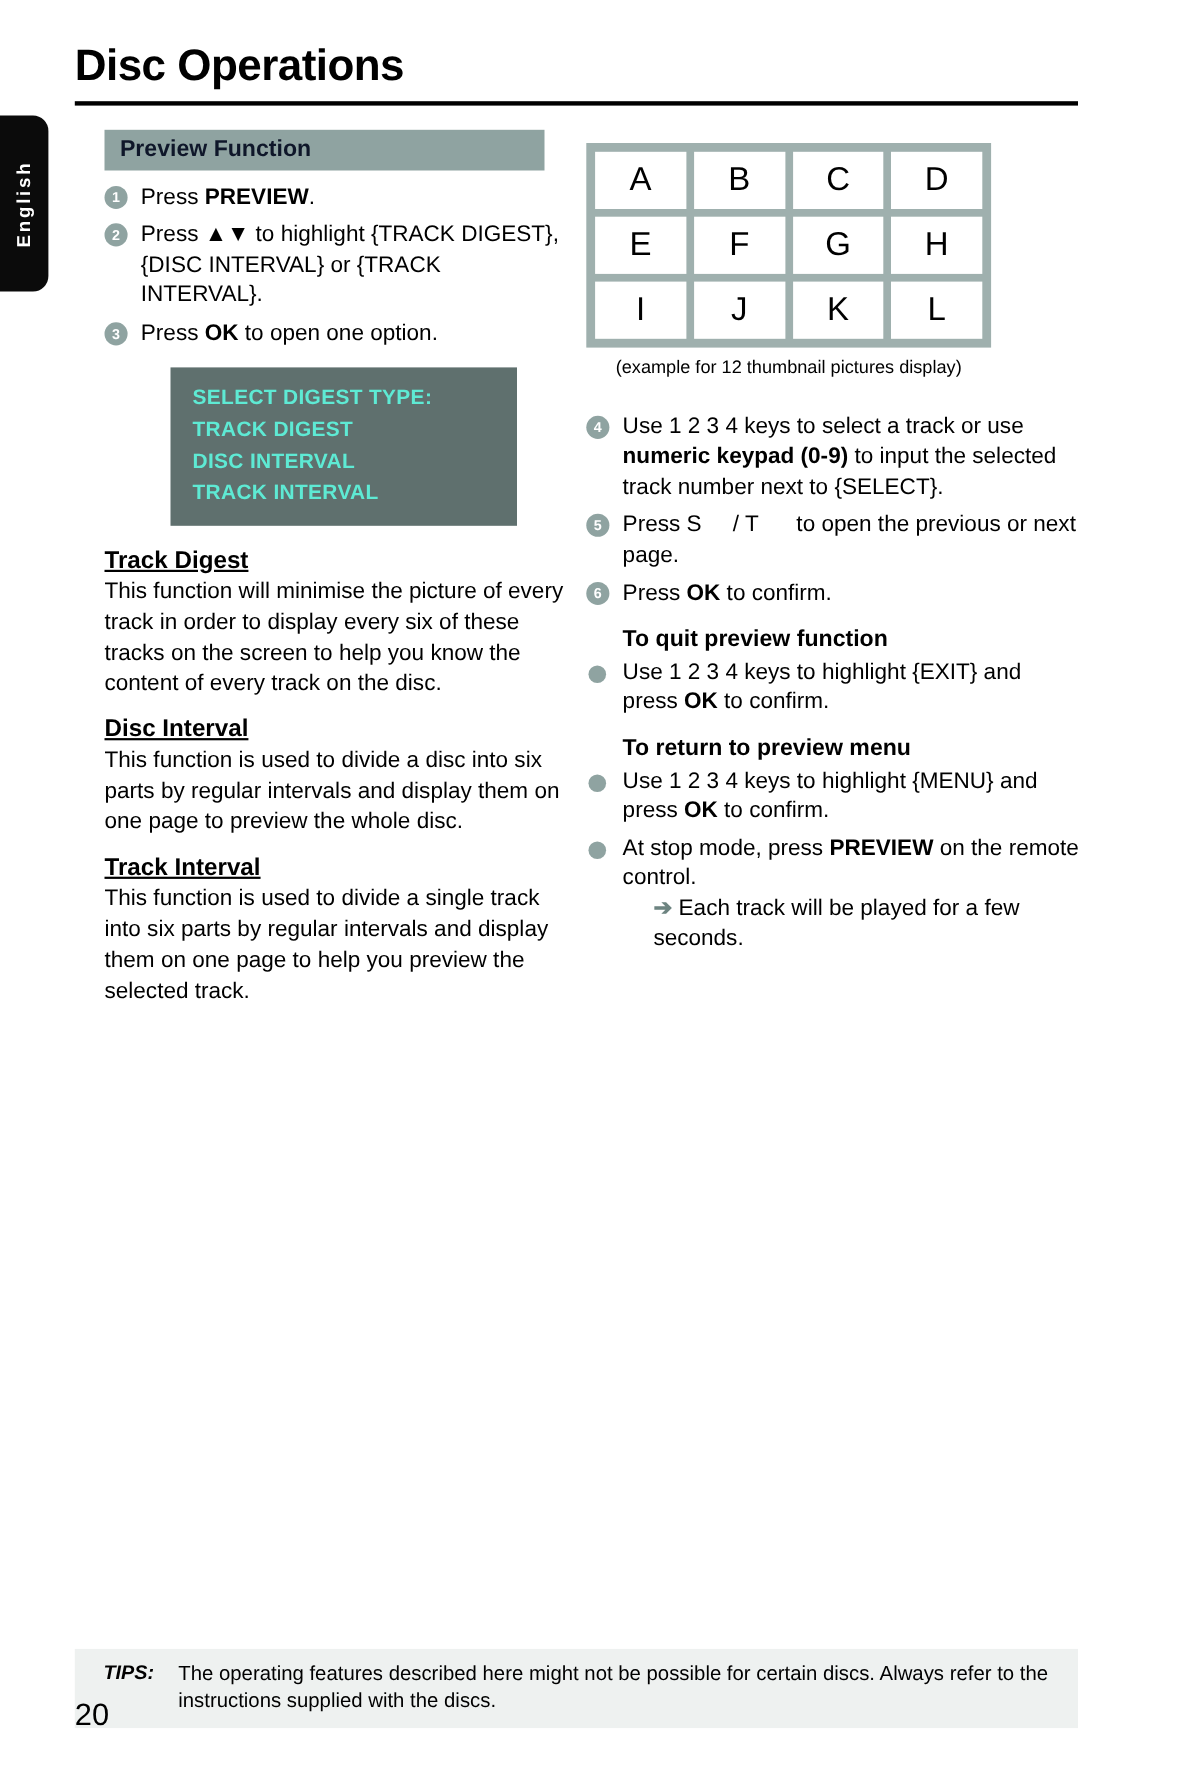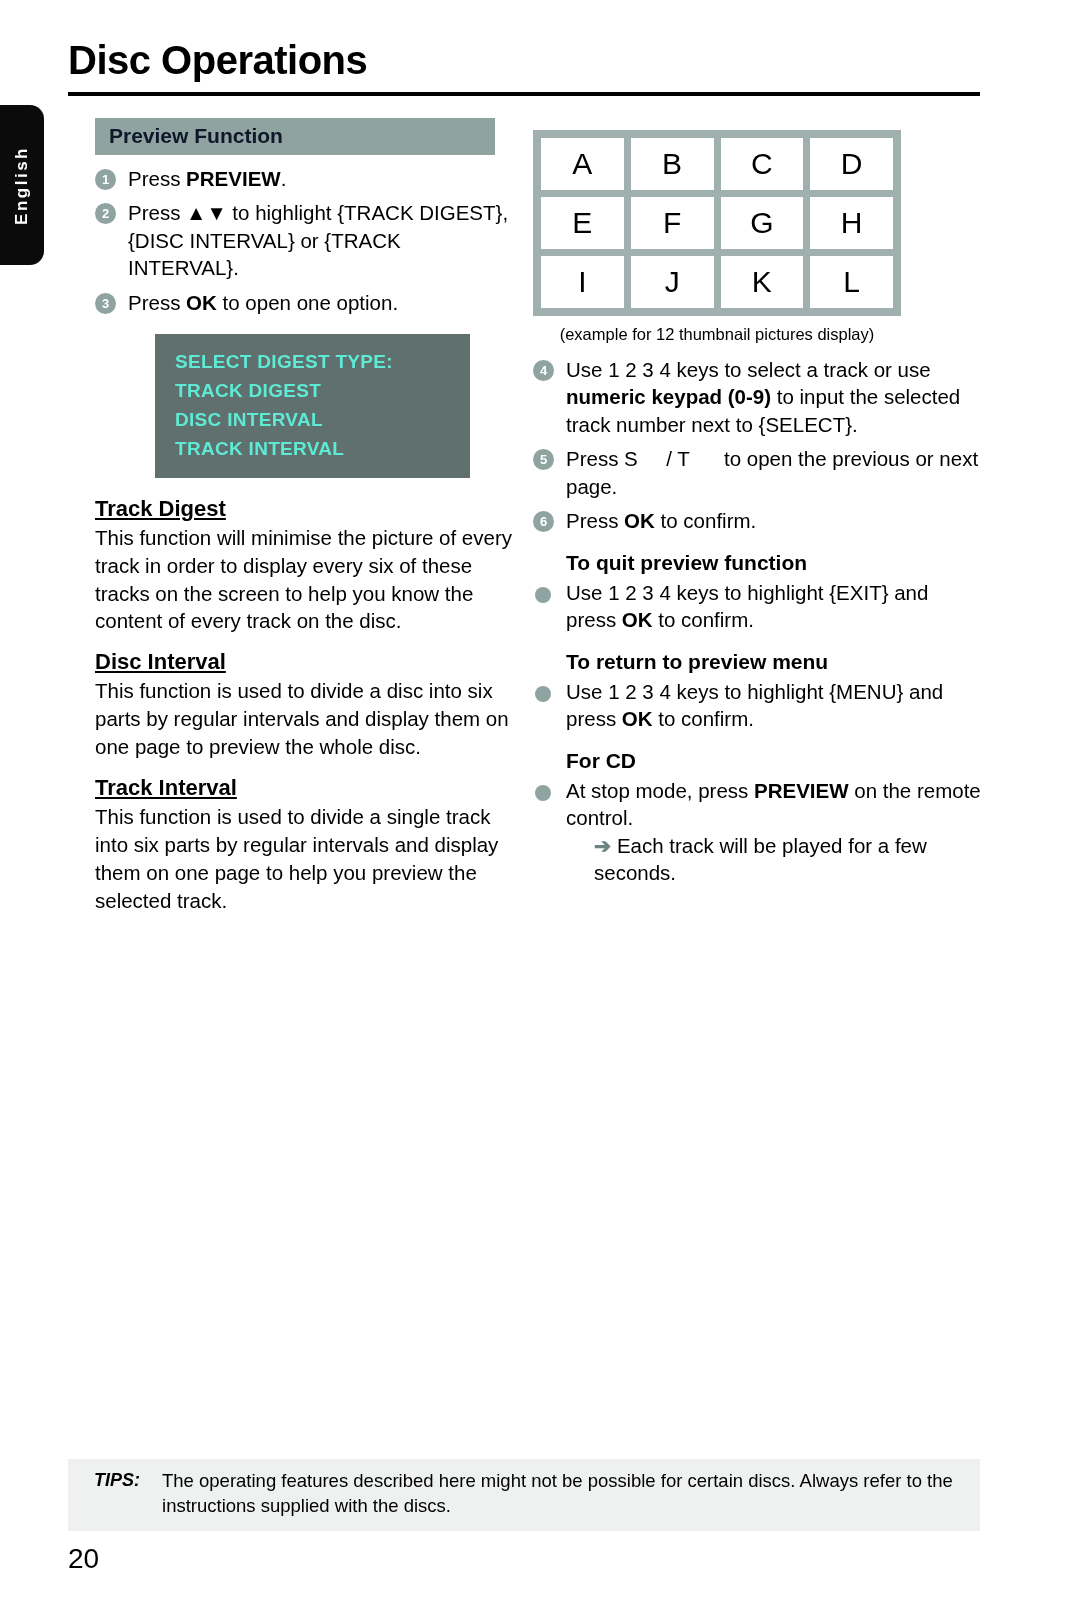--- a/index.html
+++ b/index.html
@@ -156,21 +156,21 @@
     display: flex;
     align-items: center;
     justify-content: center;
     font-size: 30px;
   }
   .grid-caption {
     width: 368px;
     text-align: center;
     font-size: 16.5px;
     margin-top: 9px;
-    margin-bottom: 12px;
+    margin-bottom: 30px;
   }
 
   
   .bullet {
     position: relative;
     padding-left: 33px;
     margin-bottom: 6px;
     font-size: 20.5px;
     line-height: 1.34;
   }
@@ -192,21 +192,21 @@
     margin-left: 28px;
     font-size: 20.5px;
     line-height: 1.34;
   }
   .arrow-glyph { color: #6d8481; font-weight: bold; }
 
   
   .tips {
     position: absolute;
     left: 68px;
-    top: 1459px;
+    top: 1499px;
     width: 912px;
     background: #eef1f0;
     box-sizing: border-box;
     padding: 10px 12px 12px 26px;
     display: flex;
     gap: 22px;
   }
   .tips-label {
     font-size: 18px;
     font-weight: bold;
@@ -324,21 +324,20 @@
 
     <div>
       <div class="bold-head">To return to preview menu</div>
       <div class="bullet">
         <span class="bullet-dot"></span>
         <span>Use 1 2 3 4  keys to highlight {MENU} and press <b>OK</b> to confirm.</span>
       </div>
     </div>
 
     <div>
-      <div class="bold-head">For CD</div>
       <div class="bullet">
         <span class="bullet-dot"></span>
         <span>At stop mode, press <b>PREVIEW</b> on the remote control.</span>
         <div class="arrow-line"><span class="arrow-glyph">➔</span> Each track will be played for a few seconds.</div>
       </div>
     </div>
 
   </div>
 
   <div class="tips">

